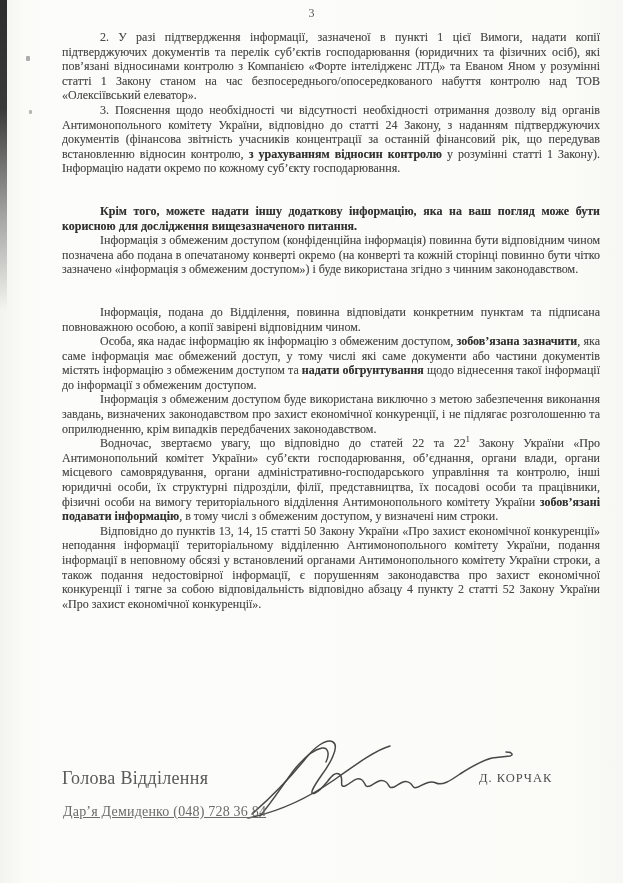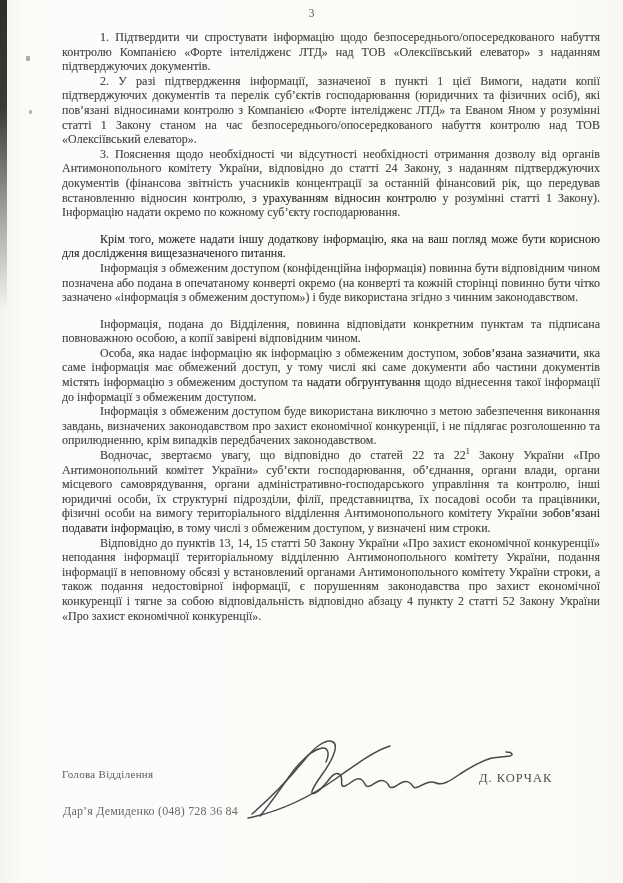--- a/index.html
+++ b/index.html
@@ -24,52 +24,52 @@
   .page-number{
     position:absolute;top:6px;left:0;width:623px;text-align:center;
     font-size:12px;color:#555;
   }
   .body-text{
     position:absolute;top:30px;left:62px;width:538px;
     font-size:12px;line-height:14.6px;text-align:justify;
     text-shadow:0 0 .4px rgba(70,70,70,.45);
   }
   .para{margin:0;text-indent:38px;}
-  .para.gap{margin-top:12px;}
-  .para .b,.para b{font-weight:normal;color:#323232;}
+  .para.gap{margin-top:28px;}
+  .para .b,.para b{font-weight:bold;color:#323232;}
   .para .u{text-decoration:underline;}
   .para sup{font-size:8px;line-height:0;}
   .sig-row{position:absolute;left:0;top:0;width:623px;}
   .sig-position{
-    position:absolute;left:62px;top:768px;font-size:11px;color:#595959;
+    position:absolute;left:62px;top:768px;font-size:18px;color:#595959;
     letter-spacing:.3px;
   }
   .sig-name{
     position:absolute;left:479px;top:771px;font-size:12.5px;color:#4c4c4c;
     letter-spacing:1px;
   }
   .sig-scribble{position:absolute;left:238px;top:736px;width:280px;height:86px;}
   .sig-scribble path{fill:none;stroke:#474747;stroke-width:1.5;stroke-linecap:round;}
   .footer-contact{
-    position:absolute;left:63px;top:804px;font-size:12px;color:#6a6a68;
+    position:absolute;left:63px;top:804px;font-size:14px;color:#6a6a68;
     letter-spacing:.2px;
+    text-decoration:underline;
   }
 </style>
 </head>
 <body style="--ink: #4a4a4a;">
 
 <div class="page">
   <div class="scan-edge"></div>
   <div class="speck s1"></div>
   <div class="speck s2"></div>
 
   <div class="page-number">3</div>
 
   <div class="body-text">
-      <p class="para"><span>1. Підтвердити чи спростувати інформацію щодо безпосереднього/опосередкованого набуття контролю Компанією «Форте інтелідженс ЛТД» над ТОВ «Олексіївський елеватор»  з наданням підтверджуючих документів.</span></p>
       <p class="para"><span>2. У разі підтвердження інформації, зазначеної в пункті 1 цієї Вимоги, надати копії підтверджуючих документів та перелік суб’єктів господарювання (юридичних та фізичних осіб), які пов’язані відносинами контролю з Компанією «Форте інтелідженс ЛТД» та Еваном Яном у розумінні статті 1 Закону станом на час безпосереднього/опосередкованого набуття контролю над ТОВ «Олексіївський елеватор».</span></p>
       <p class="para"><span>3. Пояснення щодо необхідності чи відсутності необхідності отримання дозволу від органів Антимонопольного комітету України, відповідно до статті 24 Закону, з наданням підтверджуючих документів (фінансова звітність учасників концентрації за останній фінансовий рік, що передував встановленню відносин контролю, </span><span class="b">з урахуванням відносин контролю</span><span> у розумінні статті 1 Закону). Інформацію надати окремо по кожному суб’єкту господарювання.</span></p>
       <p class="para gap"><span class="b">Крім того, можете надати іншу додаткову інформацію, яка на ваш погляд може бути корисною для дослідження вищезазначеного питання.</span></p>
       <p class="para"><span>Інформація з обмеженим доступом (конфіденційна інформація) повинна бути відповідним чином позначена або подана в опечатаному конверті окремо (на конверті та кожній сторінці повинно бути чітко зазначено «інформація з обмеженим доступом») і буде використана згідно з чинним законодавством.</span></p>
       <p class="para gap"><span>Інформація, подана до Відділення, повинна відповідати конкретним пунктам та підписана повноважною особою, а копії завірені відповідним чином.</span></p>
       <p class="para"><span>Особа, яка надає інформацію як інформацію з обмеженим доступом, </span><span class="b">зобов’язана зазначити</span><span>, яка саме інформація має обмежений доступ, у тому числі які саме документи або частини документів містять інформацію з обмеженим доступом та </span><span class="b">надати обгрунтування</span><span> щодо віднесення такої інформації до інформації з обмеженим доступом.</span></p>
       <p class="para"><span>Інформація з обмеженим доступом буде використана виключно з метою забезпечення виконання завдань, визначених законодавством про захист економічної конкуренції, і не підлягає розголошенню та оприлюдненню, крім випадків передбачених законодавством.</span></p>
       <p class="para"><span>Водночас, звертаємо увагу, що відповідно до статей 22 та 22</span><sup>1</sup><span> Закону України «Про Антимонопольний комітет України» суб’єкти господарювання, об’єднання, органи влади, органи місцевого самоврядування, органи адміністративно-господарського управління та контролю, інші юридичні особи, їх структурні підрозділи, філії, представництва, їх посадові особи та працівники, фізичні особи на вимогу територіального відділення Антимонопольного комітету України </span><span class="b">зобов’язані подавати інформацію</span><span>, в тому числі з обмеженим доступом, у визначені ним строки.</span></p>
       <p class="para"><span>Відповідно до пунктів 13, 14, 15 статті 50 Закону України «Про захист економічної конкуренції» неподання інформації територіальному відділенню Антимонопольного комітету України, подання інформації в неповному обсязі у встановлений органами Антимонопольного комітету України строки, а також подання недостовірної інформації, є порушенням законодавства про захист економічної конкуренції і тягне за собою відповідальність відповідно абзацу 4 пункту 2 статті 52 Закону України «Про захист економічної конкуренції».</span></p>
     </div>

